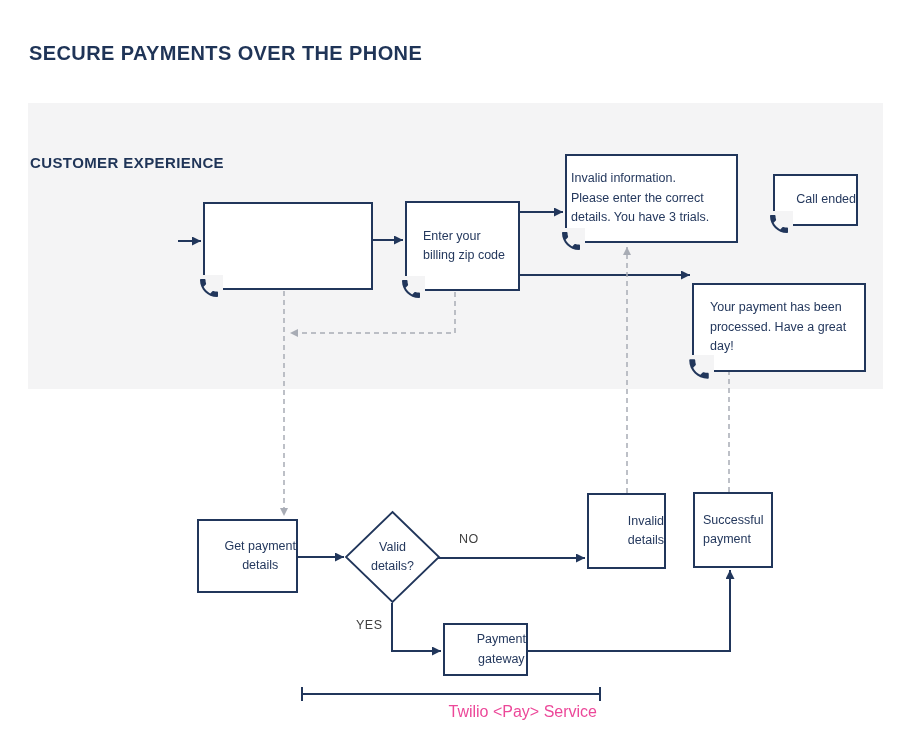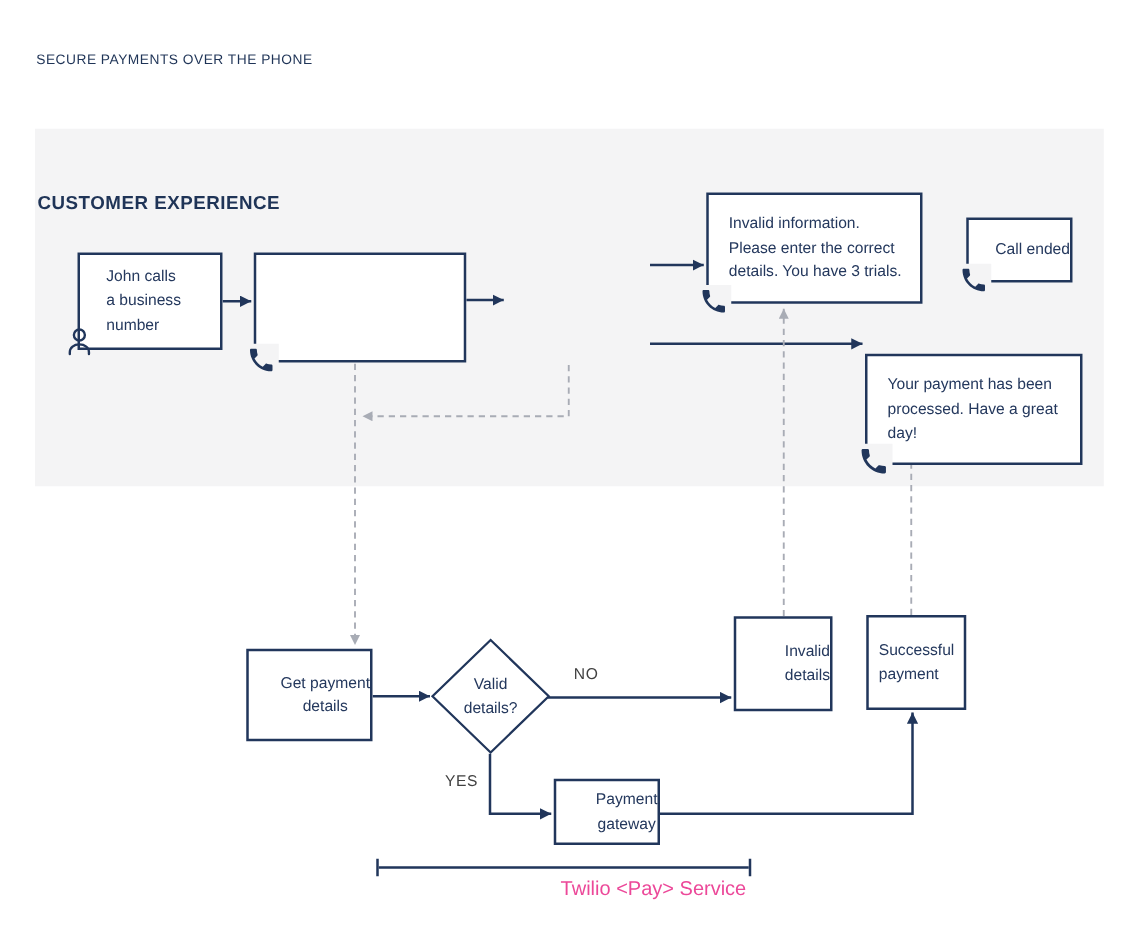--- a/index.html
+++ b/index.html
@@ -1,21 +1,21 @@
 <!DOCTYPE html>
 <html><head>
 <meta charset="utf-8">
 <style>
   html,body{margin:0;padding:0;background:#ffffff;}
   .canvas{
     position:relative;width:910px;height:744px;background:#ffffff;overflow:hidden;
     font-family:"Liberation Sans","DejaVu Sans",sans-serif;color:#24385d;
   }
   .doc-title{
-    position:absolute;left:29px;top:42px;font-size:11px;font-weight:400;
+    position:absolute;left:29px;top:42px;font-size:20px;font-weight:700;
     letter-spacing:.4px;color:#1f3457;
   }
   .lane{position:absolute;left:28px;width:855px;background:#f4f4f5;}
   .lane-1{top:103px;height:286px;}
   .lane-2{top:438px;height:248px;}
   .lane-title{
     position:absolute;left:2px;top:11px;font-size:15px;font-weight:600;
     letter-spacing:.4px;color:#1f3457;margin-top:40px;
   }
   .connectors{position:absolute;left:0;top:0;width:910px;height:744px;}
@@ -23,21 +23,21 @@
     position:absolute;box-sizing:border-box;background:#ffffff;
     border:2px solid #21365b;display:flex;align-items:center;
     font-size:12.5px;line-height:19.5px;color:#24385d;
   }
   .node .node-text{white-space:pre-line;}
   .t-left{justify-content:flex-start;text-align:left;}
   .t-center{justify-content:flex-end;text-align:center;}
   .n-john{left:62px;top:202px;width:116px;height:78px;padding-left:21px;}
   .n-card{left:203px;top:202px;width:170px;height:88px;padding-left:14px;}
   .n-zip{left:405px;top:201px;width:115px;height:90px;padding-left:16px;}
-  .n-invalid-info{left:565px;top:154px;width:173px;height:89px;padding-left:16px;}
+  .n-invalid-info{left:565px;top:154px;width:173px;height:89px;padding-left:4px;}
   .n-call-ended{left:773px;top:174px;width:85px;height:52px;}
   .n-processed{left:692px;top:267px;width:174px;height:89px;padding-left:16px;margin-top:16px;}
   .n-get-payment{left:197px;top:519px;width:101px;height:74px;}
   .n-invalid-details{left:587px;top:493px;width:79px;height:76px;}
   .n-success{left:693px;top:492px;width:80px;height:76px;padding-left:8px;}
   .n-gateway{left:443px;top:623px;width:85px;height:53px;}
   .diamond-wrap{
     position:absolute;left:344px;top:510px;width:97px;height:94px;
     display:flex;align-items:center;justify-content:center;
   }
@@ -95,40 +95,38 @@
     <path d="M438,558 L585,558" stroke="#21365b" stroke-width="2" fill="none" marker-end="url(#ah-navy)"></path>
     <path d="M392,603 L392,651 L441,651" stroke="#21365b" stroke-width="2" fill="none" marker-end="url(#ah-navy)"></path>
     <path d="M527,651 L730,651 L730,570" stroke="#21365b" stroke-width="2" fill="none" marker-end="url(#ah-navy)"></path>
 
     <path d="M455,292 L455,333 L290,333" stroke="#a8acb5" stroke-width="1.5" stroke-dasharray="5 4" fill="none" marker-end="url(#ah-gray)"></path>
     <path d="M284,291 L284,516" stroke="#a8acb5" stroke-width="1.5" stroke-dasharray="5 4" fill="none" marker-end="url(#ah-gray)"></path>
     <path d="M627,493 L627,247" stroke="#a8acb5" stroke-width="1.5" stroke-dasharray="5 4" fill="none" marker-end="url(#ah-gray)"></path>
     <path d="M729,492 L729,361" stroke="#a8acb5" stroke-width="1.5" stroke-dasharray="5 4" fill="none" marker-end="url(#ah-gray)"></path>
   </svg>
 
-  <div class="node n-john t-left">
-    <span class="node-text">John calls
-a business
-number</span>
-    <span class="corner-icon person-pos">
-      <svg width="27" height="27" viewBox="0 0 24 24" fill="none" stroke="#21365b" stroke-width="1.7" stroke-linecap="round">
-        <circle cx="12" cy="8" r="3.9"></circle>
-        <path d="M5.2 21.5v-1.2c0-3.4 2.9-5.6 6.8-5.6s6.8 2.2 6.8 5.6v1.2"></path>
-      </svg>
-    </span>
-  </div>
 
   <div class="node n-card t-left">
     <span class="corner-icon phone-pos">
       <svg width="24" height="24" viewBox="0 0 24 24" fill="#21365b">
         <path d="M6.62 10.79c1.44 2.83 3.76 5.14 6.59 6.59l2.2-2.2c.27-.27.67-.36 1.02-.24 1.12.37 2.33.57 3.57.57.55 0 1 .45 1 1V20c0 .55-.45 1-1 1-9.39 0-17-7.61-17-17 0-.55.45-1 1-1h3.5c.55 0 1 .45 1 1 0 1.25.2 2.45.57 3.57.11.35.03.74-.25 1.02l-2.2 2.2z"></path>
       </svg>
     </span>
   </div>
 
+  <div class="node n-zip t-left">
+    <span class="node-text">Enter your
+billing zip code</span>
+    <span class="corner-icon phone-pos">
+      <svg width="24" height="24" viewBox="0 0 24 24" fill="#21365b">
+        <path d="M6.62 10.79c1.44 2.83 3.76 5.14 6.59 6.59l2.2-2.2c.27-.27.67-.36 1.02-.24 1.12.37 2.33.57 3.57.57.55 0 1 .45 1 1V20c0 .55-.45 1-1 1-9.39 0-17-7.61-17-17 0-.55.45-1 1-1h3.5c.55 0 1 .45 1 1 0 1.25.2 2.45.57 3.57.11.35.03.74-.25 1.02l-2.2 2.2z"></path>
+      </svg>
+    </span>
+  </div>
 
   <div class="node n-invalid-info t-left">
     <span class="node-text">Invalid information.
 Please enter the correct
 details. You have 3 trials.</span>
     <span class="corner-icon phone-pos">
       <svg width="24" height="24" viewBox="0 0 24 24" fill="#21365b">
         <path d="M6.62 10.79c1.44 2.83 3.76 5.14 6.59 6.59l2.2-2.2c.27-.27.67-.36 1.02-.24 1.12.37 2.33.57 3.57.57.55 0 1 .45 1 1V20c0 .55-.45 1-1 1-9.39 0-17-7.61-17-17 0-.55.45-1 1-1h3.5c.55 0 1 .45 1 1 0 1.25.2 2.45.57 3.57.11.35.03.74-.25 1.02l-2.2 2.2z"></path>
       </svg>
     </span>

